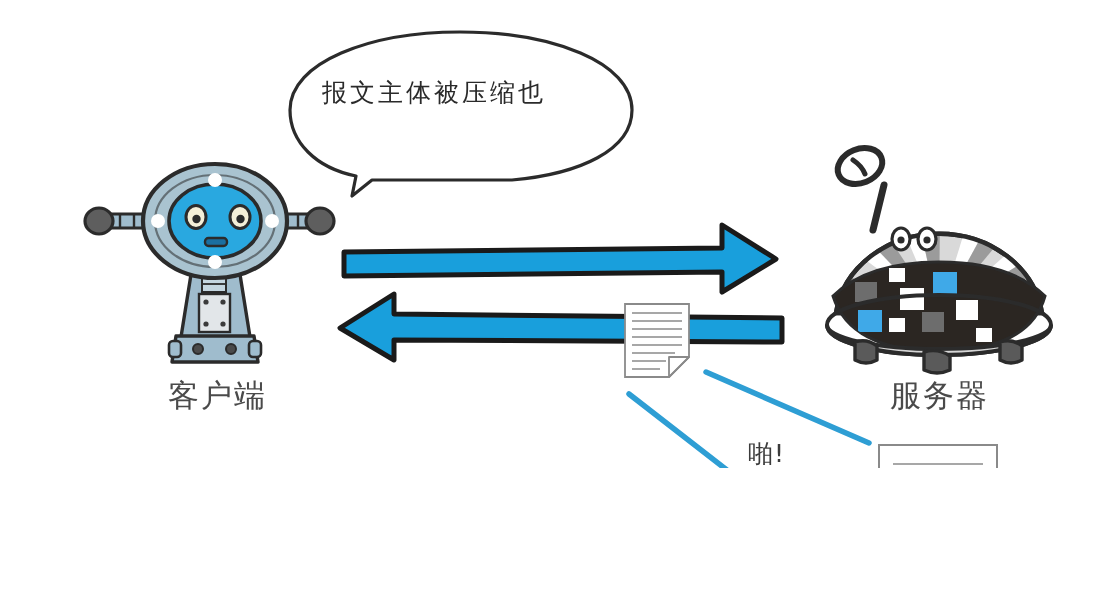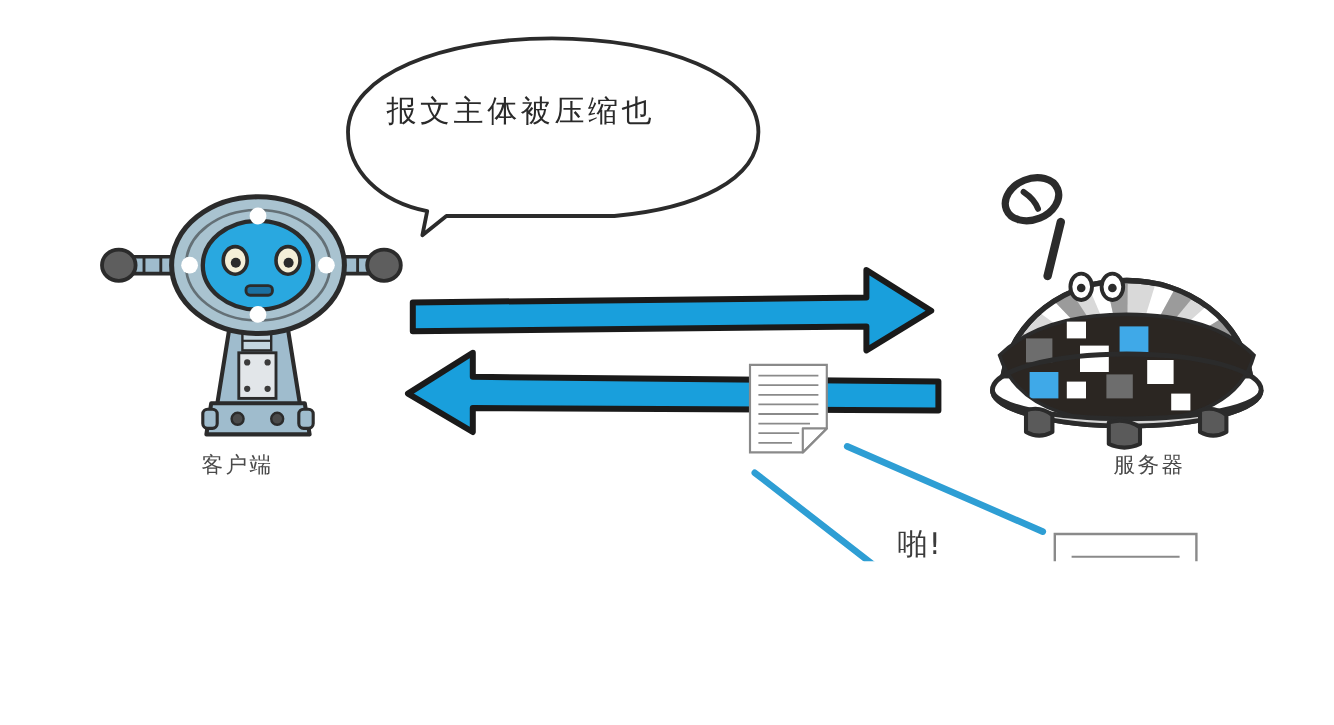--- a/index.html
+++ b/index.html
@@ -20,31 +20,31 @@
   #scene {
     position: absolute;
     left: 0;
     top: 0;
     width: 1112px;
     height: 604px;
   }
   .label {
     position: absolute;
     color: #4a4a4a;
-    font-size: 18px;
+    font-size: 31px;
     letter-spacing: 2px;
     font-family: "DejaVu Sans", "Liberation Sans", sans-serif;
     white-space: nowrap;
   }
   #client-label {
     left: 168px;
     top: 375px;
   }
   #server-label {
-    left: 928px;
+    left: 890px;
     top: 375px;
   }
   #bubble-text {
     position: absolute;
     left: 322px;
     top: 72px;
     width: 290px;
     color: #2a2a2a;
     font-size: 25px;
     line-height: 42px;

